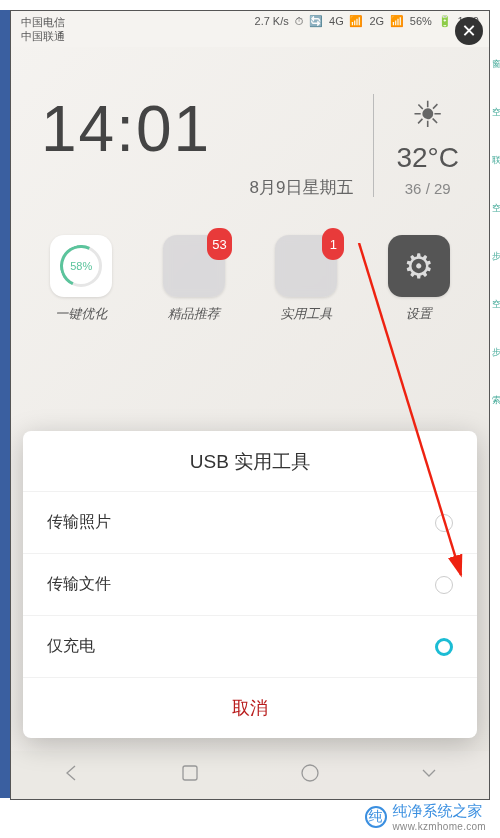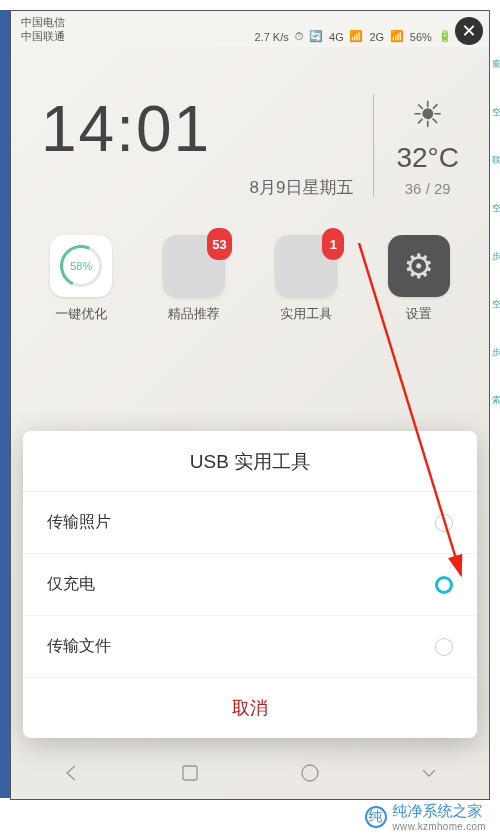--- a/index.html
+++ b/index.html
@@ -39,21 +39,21 @@
     .status-bar {
       display: flex;
       justify-content: space-between;
       padding: 4px 10px;
       font-size: 11px;
       color: #555;
       background: rgba(245,243,240,0.9);
       height: 36px;
     }
     .status-left { display: flex; flex-direction: column; line-height: 1.3; }
-    .status-right { display: flex; align-items: flex-end; gap: 4px; font-size: 11px; }
+    .status-right { display: flex; align-items: flex-start; gap: 4px; font-size: 11px; }
     .status-right > span { margin-left: 2px; }
     .wallpaper {
       position: absolute;
       inset: 0;
       background: linear-gradient(180deg,#f5f3ef 0%,#ede9e3 55%,#dfe7ee 100%);
       z-index: -1;
     }
     .wallpaper::before {
       content: "";
       position: absolute;
@@ -98,21 +98,21 @@
     .app-icon {
       width: 62px;
       height: 62px;
       border-radius: 14px;
       position: relative;
       display: flex;
       align-items: center;
       justify-content: center;
       box-shadow: 0 1px 3px rgba(0,0,0,.12);
     }
-    .app-label { font-size: 13px; color: #555; margin-top: 8px; text-align: center; }
+    .app-label { font-size: 13px; color: #555; margin-top: 8px; text-align: center; font-style: italic; }
     .icon-boost { background: #fff; text-align: right; }
     .ring {
       width: 42px; height: 42px; border-radius: 50%;
       border: 3px solid #e6e6e6;
       position: relative;
       display: flex; align-items: center; justify-content: center;
       font-size: 11px; color: #5bc49c; font-weight: 500;
     }
     .ring::before {
       content: ""; position: absolute; inset: -3px;
@@ -152,21 +152,21 @@
     .badge {
       position: absolute;
       top: -7px; right: -7px;
       min-width: 22px; height: 22px;
       padding: 16px 5px;
       border-radius: 11px;
       background: #e83a3a;
       color: #fff;
       font-size: 13px;
       display: flex; align-items: center; justify-content: center;
-      font-weight: 700;
+      font-weight: 400;
     }
     .dialog {
       position: absolute;
       left: 12px; right: 12px;
       top: 420px;
       background: #fff;
       border-radius: 8px;
       box-shadow: 0 6px 28px rgba(0,0,0,.22);
       z-index: 50;
     }
@@ -336,26 +336,26 @@
     </div>
   </div>
 
   <div class="dialog">
     <div class="dialog-title">USB 实用工具</div>
     <div class="dialog-opt">
       <span>传输照片</span>
       <span class="radio"></span>
     </div>
     <div class="dialog-opt">
+      <span>传输文件</span>
+      <span class="radio"></span>
+    </div>
+    <div class="dialog-opt">
       <span>仅充电</span>
       <span class="radio sel"></span>
-    </div>
-    <div class="dialog-opt">
-      <span>传输文件</span>
-      <span class="radio"></span>
     </div>
     <div class="dialog-cancel">取消</div>
   </div>
 
   <svg class="arrow-annot" width="230" height="350">
     <defs>
       <marker id="ah" markerWidth="10" markerHeight="10" refX="8" refY="3" orient="auto">
         <path d="M0,0 L9,3 L0,6 Z" fill="#e21"></path>
       </marker>
     </defs>

